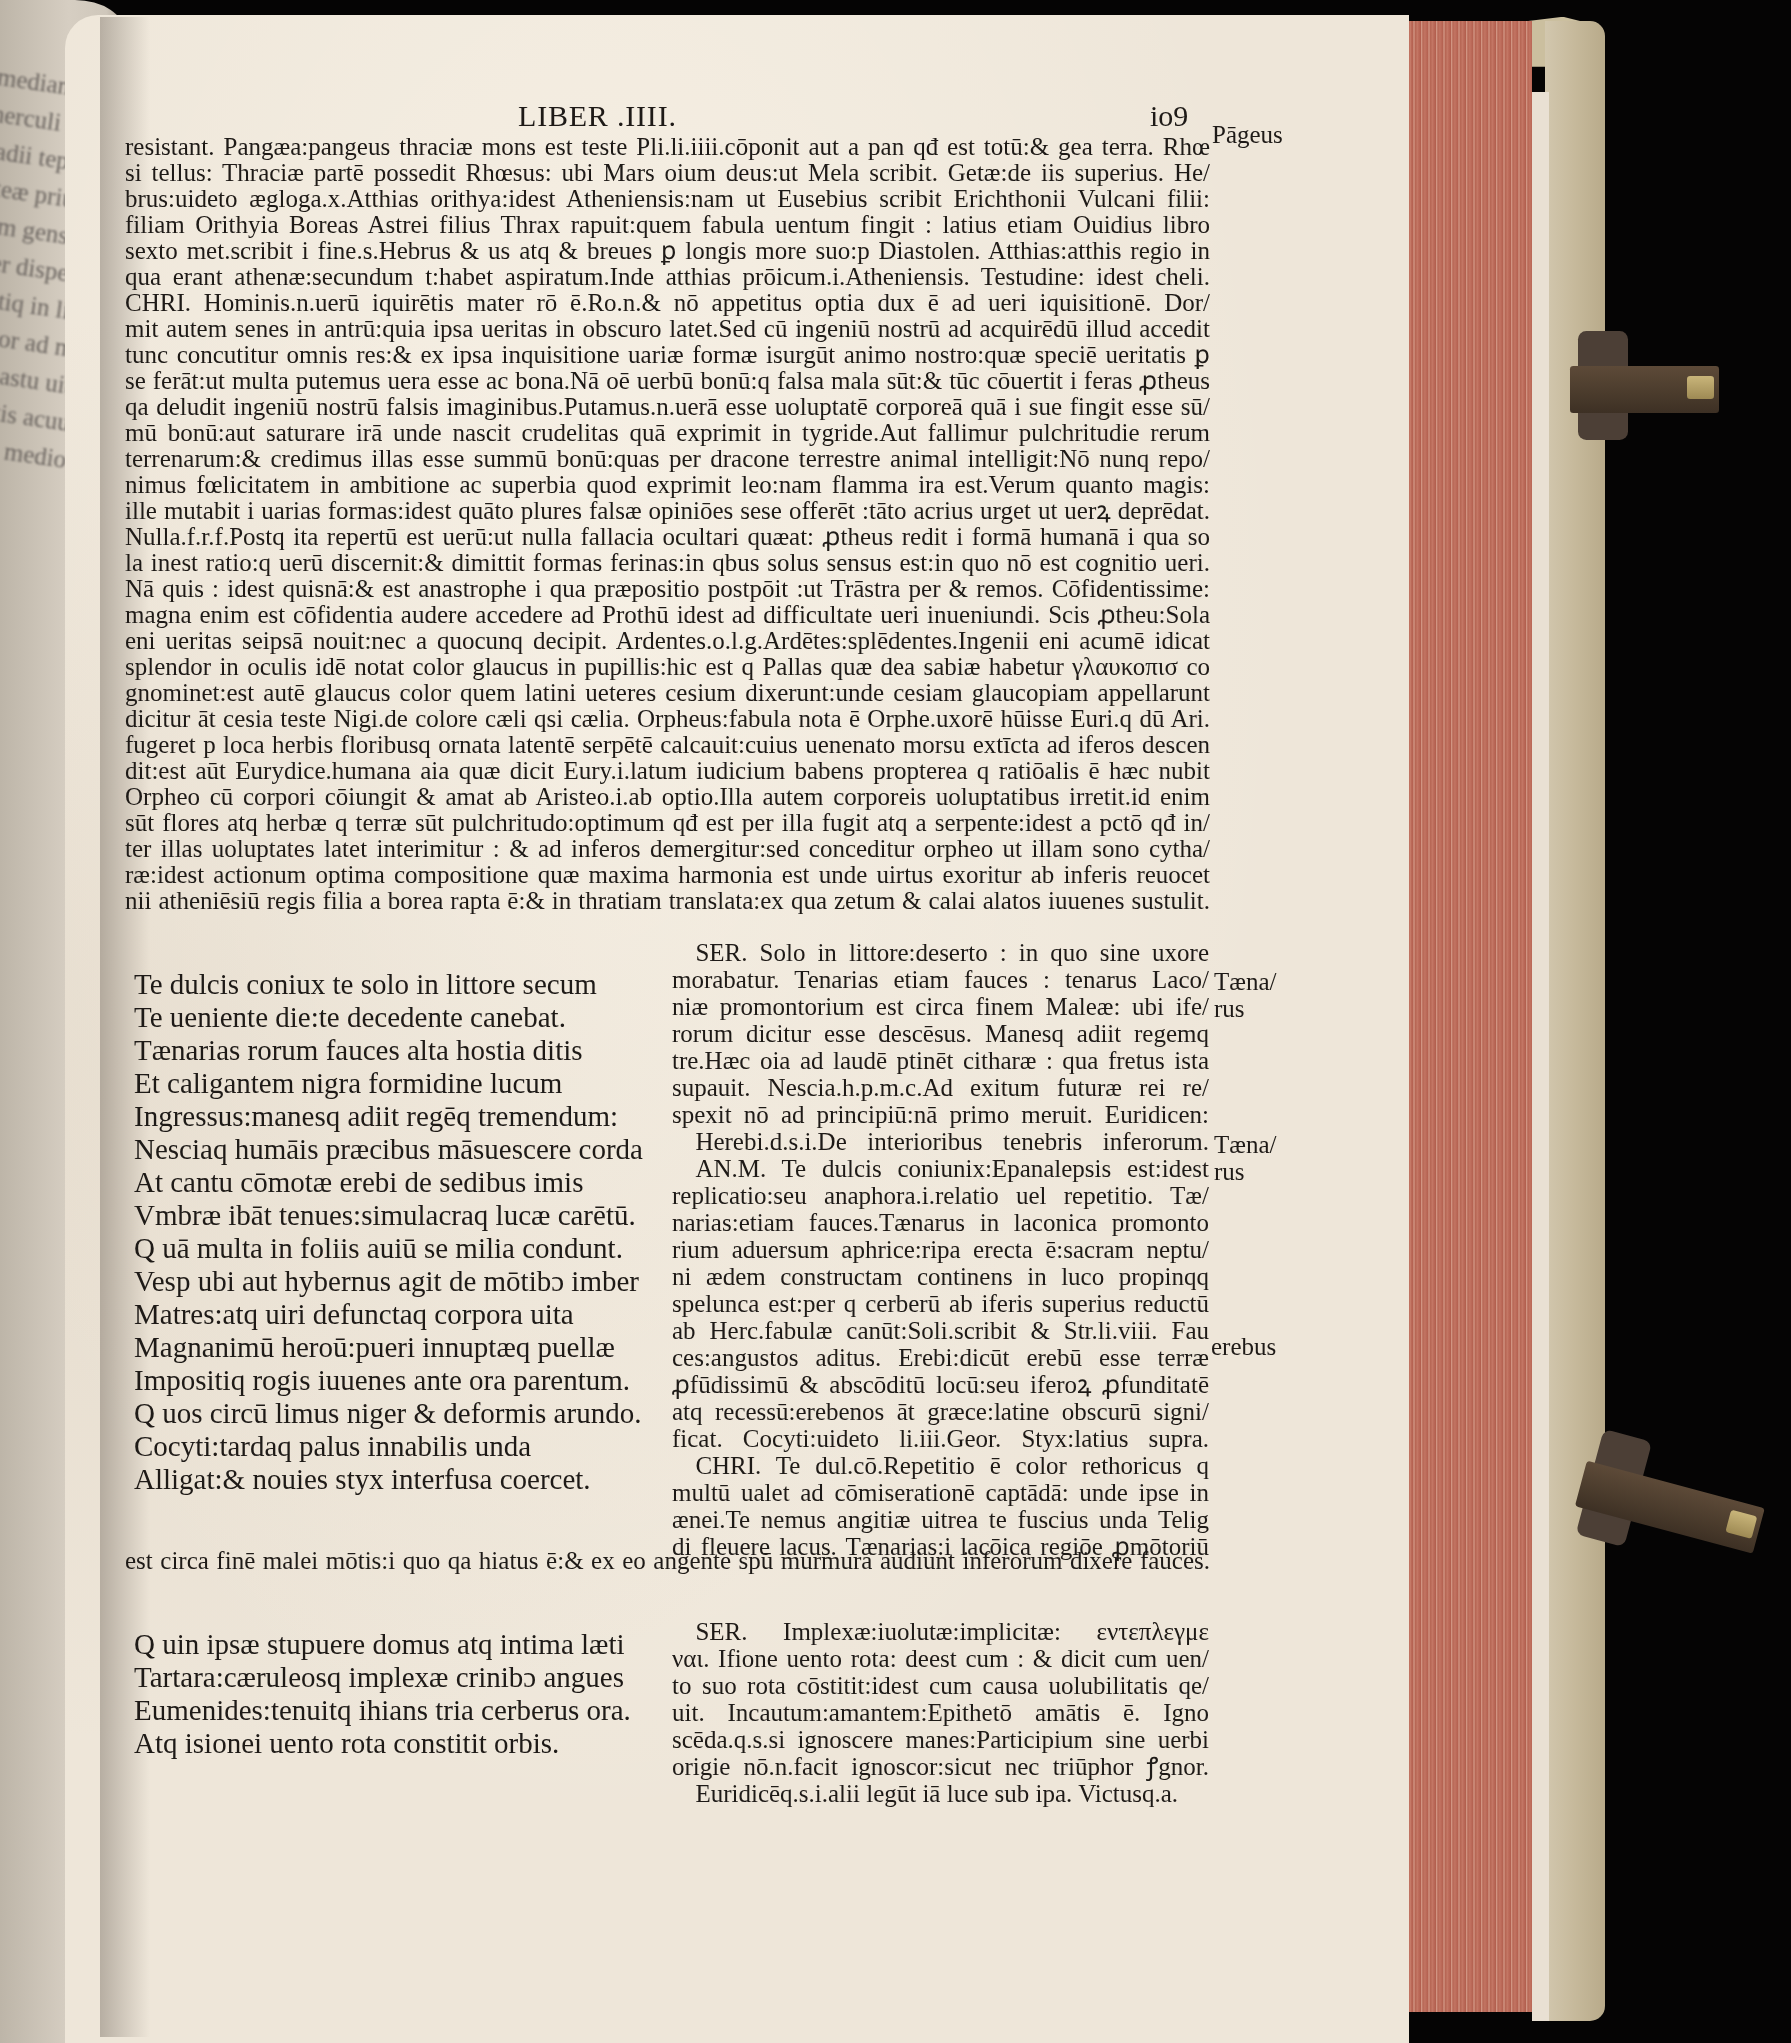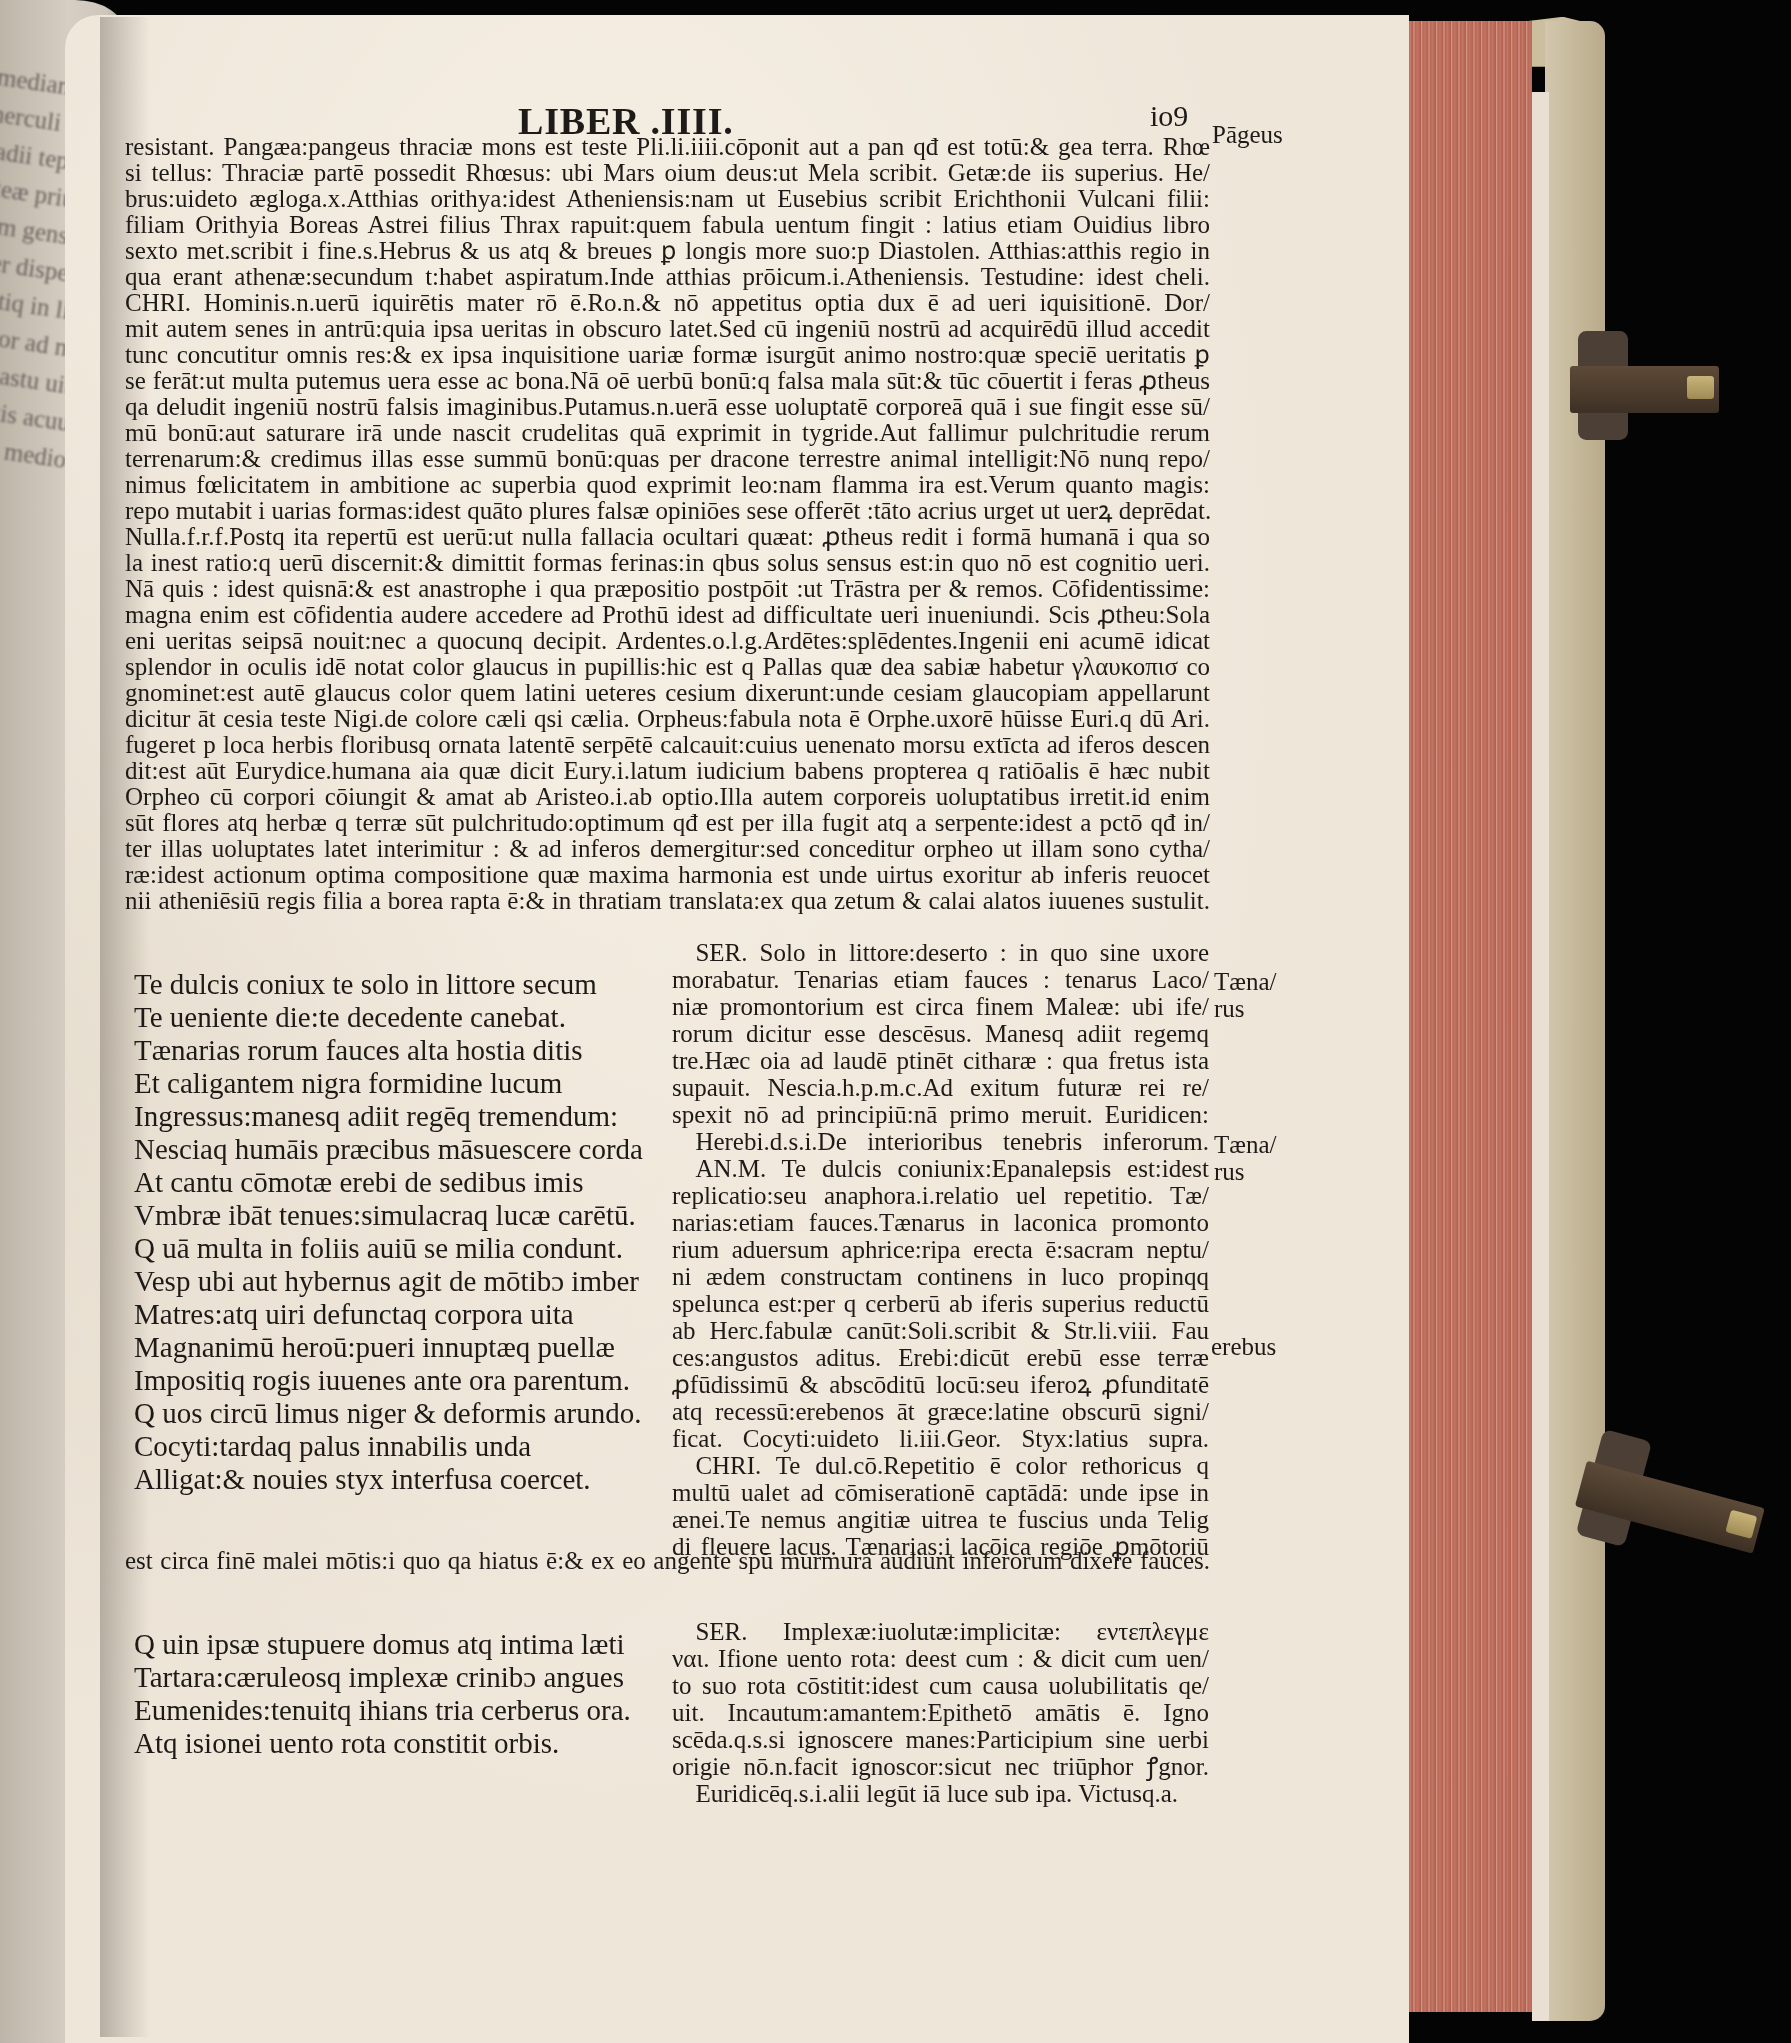--- a/index.html
+++ b/index.html
@@ -72,22 +72,22 @@
       position: absolute; right: 5px; top: 16.7px; width: 27px; height: 23.4px;
       background: linear-gradient(180deg, #c9b57a, #9e8a54);
       border-radius: 3.3px;
     }
     .clasp-top { left: 1570px; top: 359px; width: 149px; }
     .clasp-bottom { left: 1582px; top: 1453px; width: 184px; transform: rotate(15deg); transform-origin: left center; }
 
     
     .text { color: #1e1a17; }
     .running-head {
-      position: absolute; top: 99px; left: 518px; font-size: 38px; letter-spacing: 0.8px;
-      font-weight: bold;
+      position: absolute; top: 99px; left: 518px; font-size: 30px; letter-spacing: 0.8px;
+      font-weight: normal;
     }
     .folio { position: absolute; top: 99px; left: 1150px; font-size: 30px; }
     .commentary {
       position: absolute; left: 125px; top: 134px; width: 1085px;
       font-size: 25px; line-height: 26px;
     }
     .commentary .line { white-space: nowrap; text-align: justify; text-align-last: justify; }
     .verse {
       position: absolute; left: 134px; top: 968px; width: 534px;
       font-size: 29px; line-height: 33px;
@@ -172,21 +172,21 @@
     <div class="line">sexto met.scribit i fine.s.Hebrus &amp; us atq &amp; breues ꝑ longis more suo:p Diastolen. Atthias:atthis regio in</div>
     <div class="line">qua erant athenæ:secundum t:habet aspiratum.Inde atthias prōicum.i.Atheniensis. Testudine: idest cheli.</div>
     <div class="line">CHRI. Hominis.n.uerū iquirētis mater rō ē.Ro.n.&amp; nō appetitus optia dux ē ad ueri iquisitionē. Dor/</div>
     <div class="line">mit autem senes in antrū:quia ipsa ueritas in obscuro latet.Sed cū ingeniū nostrū ad acquirēdū illud accedit</div>
     <div class="line">tunc concutitur omnis res:&amp; ex ipsa inquisitione uariæ formæ isurgūt animo nostro:quæ speciē ueritatis ꝑ</div>
     <div class="line">se ferāt:ut multa putemus uera esse ac bona.Nā oē uerbū bonū:q falsa mala sūt:&amp; tūc cōuertit i feras ꝓtheus</div>
     <div class="line">qa deludit ingeniū nostrū falsis imaginibus.Putamus.n.uerā esse uoluptatē corporeā quā i sue fingit esse sū/</div>
     <div class="line">mū bonū:aut saturare irā unde nascit crudelitas quā exprimit in tygride.Aut fallimur pulchritudie rerum</div>
     <div class="line">terrenarum:&amp; credimus illas esse summū bonū:quas per dracone terrestre animal intelligit:Nō nunq repo/</div>
     <div class="line">nimus fœlicitatem in ambitione ac superbia quod exprimit leo:nam flamma ira est.Verum quanto magis:</div>
-    <div class="line">repo mutabit i uarias formas:idest quāto plures falsæ opiniōes sese offerēt :tāto acrius urget ut uerꝝ deprēdat.</div>
+    <div class="line">ille mutabit i uarias formas:idest quāto plures falsæ opiniōes sese offerēt :tāto acrius urget ut uerꝝ deprēdat.</div>
     <div class="line">Nulla.f.r.f.Postq ita repertū est uerū:ut nulla fallacia ocultari quæat: ꝓtheus redit i formā humanā i qua so</div>
     <div class="line">la inest ratio:q uerū discernit:&amp; dimittit formas ferinas:in qbus solus sensus est:in quo nō est cognitio ueri.</div>
     <div class="line">Nā quis : idest quisnā:&amp; est anastrophe i qua præpositio postpōit :ut Trāstra per &amp; remos. Cōfidentissime:</div>
     <div class="line">magna enim est cōfidentia audere accedere ad Prothū idest ad difficultate ueri inueniundi. Scis ꝓtheu:Sola</div>
     <div class="line">eni ueritas seipsā nouit:nec a quocunq decipit. Ardentes.o.l.g.Ardētes:splēdentes.Ingenii eni acumē idicat</div>
     <div class="line">splendor in oculis idē notat color glaucus in pupillis:hic est q Pallas quæ dea sabiæ habetur γλαυκοπισ co</div>
     <div class="line">gnominet:est autē glaucus color quem latini ueteres cesium dixerunt:unde cesiam glaucopiam appellarunt</div>
     <div class="line">dicitur āt cesia teste Nigi.de colore cæli qsi cælia. Orpheus:fabula nota ē Orphe.uxorē hūisse Euri.q dū Ari.</div>
     <div class="line">fugeret p loca herbis floribusq ornata latentē serpētē calcauit:cuius uenenato morsu extīcta ad iferos descen</div>
     <div class="line">dit:est aūt Eurydice.humana aia quæ dicit Eury.i.latum iudicium babens propterea q ratiōalis ē hæc nubit</div>

